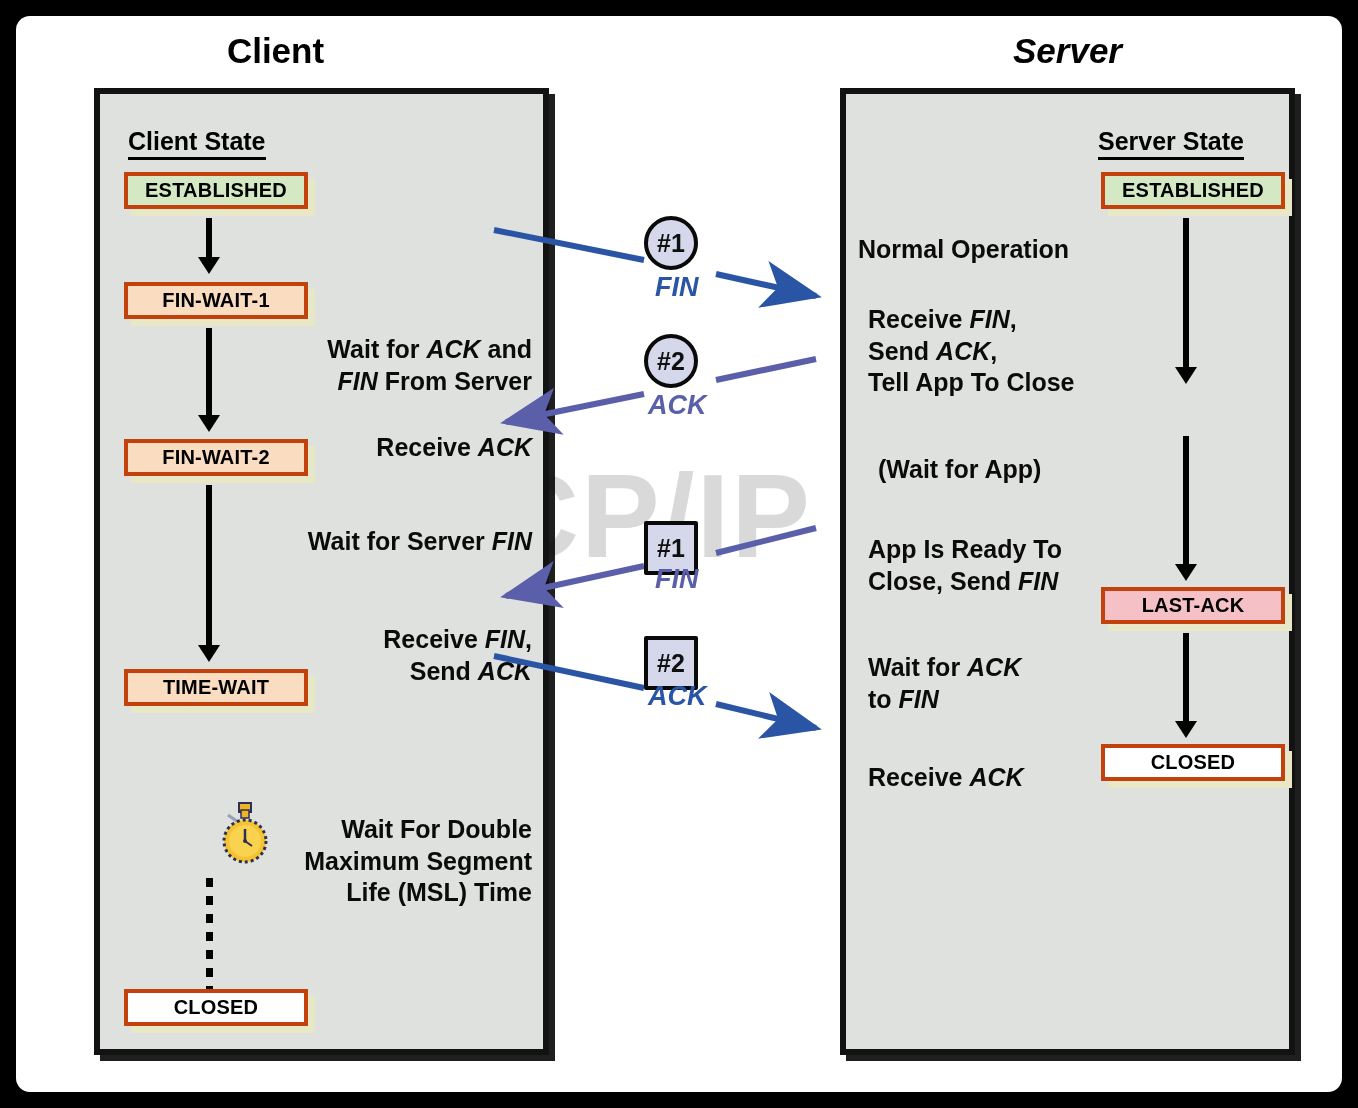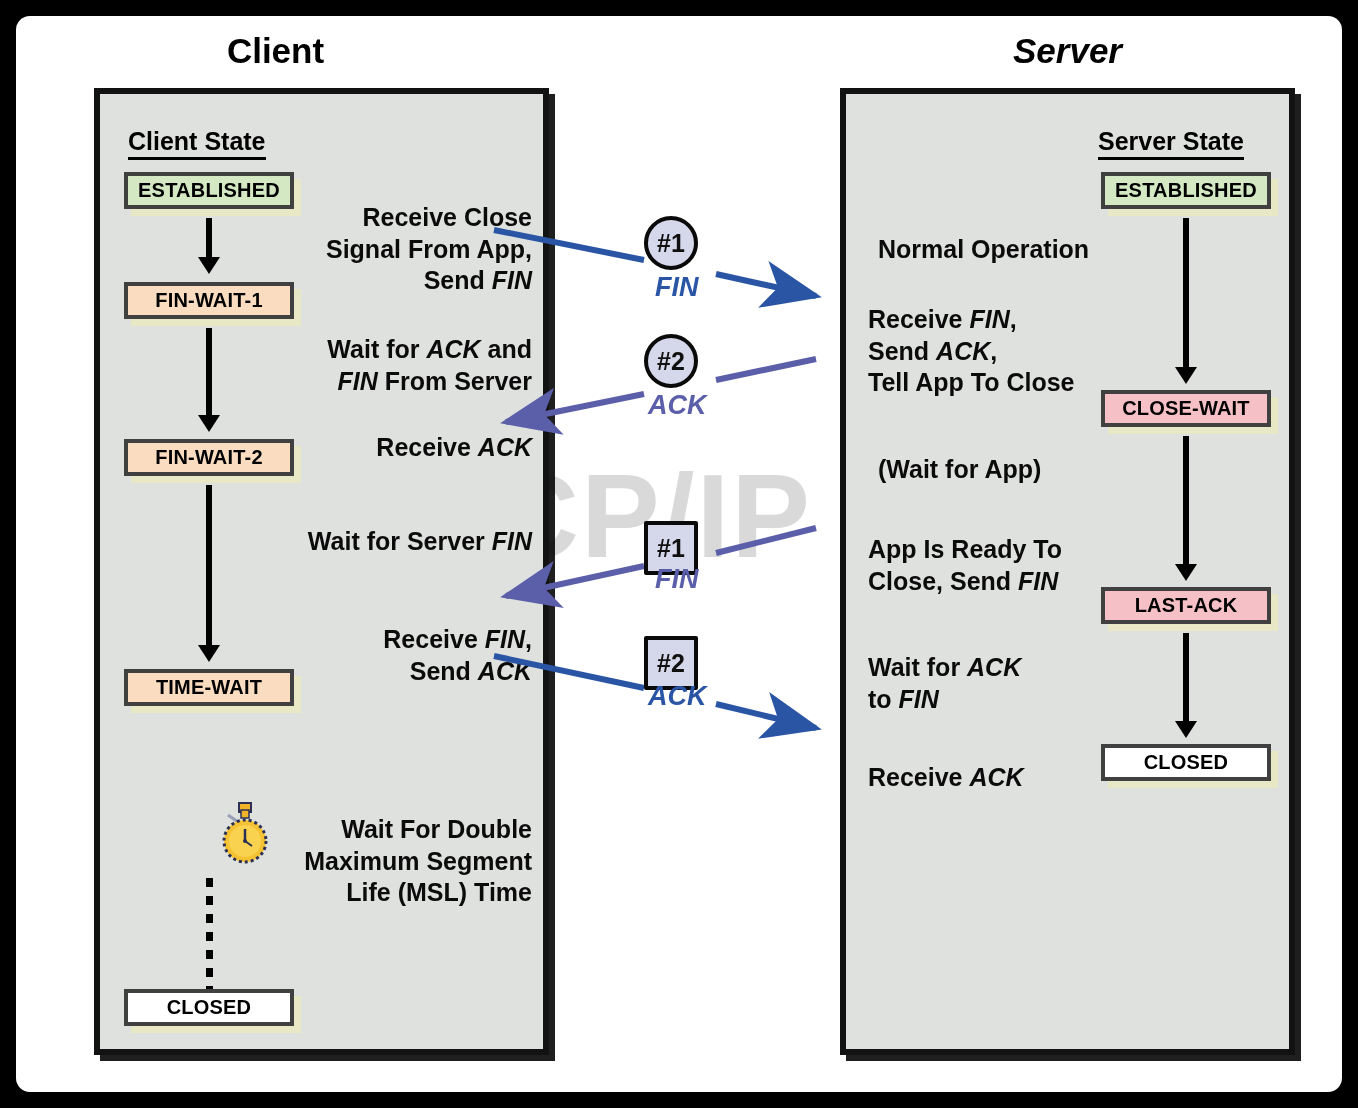--- a/index.html
+++ b/index.html
@@ -71,22 +71,22 @@
     border-bottom: 3px solid #000;
     padding-bottom: 1px;
     white-space: nowrap;
   }
   #client-state-title { left: 28px;  top: 33px; }
   #server-state-title { left: 252px; top: 33px; }
 
   
   .state-box {
     position: absolute;
-    width: 170px; height: 37px;
-    border: 4px solid #404040;
+    width: 184px; height: 37px;
+    border: 4px solid #c2410c;
     box-shadow: 7px 7px 0 0 #e8e8c6;
     display: flex;
     align-items: center;
     justify-content: center;
     font-size: 20px;
     font-weight: bold;
     color: #000;
     letter-spacing: 0.2px;
     white-space: nowrap;
     z-index: 5;
@@ -247,50 +247,48 @@
       <div class="dseg" style="top:0px;"></div>
       <div class="dseg" style="top:18px;"></div>
       <div class="dseg" style="top:36px;"></div>
       <div class="dseg" style="top:54px;"></div>
       <div class="dseg" style="top:72px;"></div>
       <div class="dseg" style="top:90px;"></div>
       <div class="dseg" style="top:108px;"></div>
       <div class="head"></div>
     </div>
 
-    <div class="desc right-al" style="left:180px; top:108px; width:252px;"><span>Receive Close<br>Signal From App,<br>Send <i>FIN</i></span></div>
     <div class="desc right-al" style="left:180px; top:240px; width:252px;"><span>Wait for <i>ACK</i> and<br><i>FIN</i> From Server</span></div>
     <div class="desc right-al" style="left:180px; top:338px; width:252px;"><span>Receive <i>ACK</i></span></div>
     <div class="desc right-al" style="left:150px; top:432px; width:282px;"><span>Wait for Server <i>FIN</i></span></div>
     <div class="desc right-al" style="left:180px; top:530px; width:252px;"><span>Receive <i>FIN</i>,<br>Send <i>ACK</i></span></div>
     <div class="desc right-al" style="left:148px; top:720px; width:284px;"><span>Wait For Double<br>Maximum Segment<br>Life (MSL) Time</span></div>
   </div>
 
   <div class="panel" id="server-panel">
     <div class="panel-title" id="server-state-title">Server State</div>
 
     <div class="state-box st-green" style="left: 255px; top: 78px; background: rgb(211, 232, 195);">ESTABLISHED</div>
-    <div class="state-box st-pink" style="left: 255px; top: 296px; background: rgb(246, 193, 198);">CLOSE-WAIT</div>
     <div class="state-box st-pink" style="left: 255px; top: 493px; background: rgb(246, 193, 198);">LAST-ACK</div>
     <div class="state-box st-white" style="left: 255px; top: 650px; background: rgb(255, 255, 255);">CLOSED</div>
 
     <div class="v-arrow" style="left:329px; top:124px; height:166px;">
       <div class="shaft" style="height:149px;"></div>
           <div class="head" style="top:149px;"></div>
     </div>
     <div class="v-arrow" style="left:329px; top:342px; height:145px;">
       <div class="shaft" style="height:128px;"></div>
           <div class="head" style="top:128px;"></div>
     </div>
     <div class="v-arrow" style="left:329px; top:539px; height:105px;">
       <div class="shaft" style="height:88px;"></div>
           <div class="head" style="top:88px;"></div>
     </div>
 
-    <div class="desc" style="left:32px; top:140px; width:280px;"><span>Normal Operation</span></div>
+    <div class="desc" style="left:12px; top:140px; width:280px;"><span>Normal Operation</span></div>
     <div class="desc" style="left:22px; top:210px; width:280px;"><span>Receive <i>FIN</i>,<br>Send <i>ACK</i>,<br>Tell App To Close</span></div>
     <div class="desc" style="left:22px; top:360px; width:280px;margin-left:10px;"><span>(Wait for App)</span></div>
     <div class="desc" style="left:22px; top:558px; width:280px;"><span>Wait for <i>ACK</i><br>to <i>FIN</i></span></div>
     <div class="desc" style="left:22px; top:440px; width:290px;"><span>App Is Ready To<br>Close, Send <i>FIN</i></span></div>
     <div class="desc" style="left:22px; top:668px; width:280px;"><span>Receive <i>ACK</i></span></div>
   </div>
 
   <svg id="arrows">
     <defs>
       <marker id="ah-blue" markerWidth="10" markerHeight="8" refX="9" refY="4" orient="auto">

